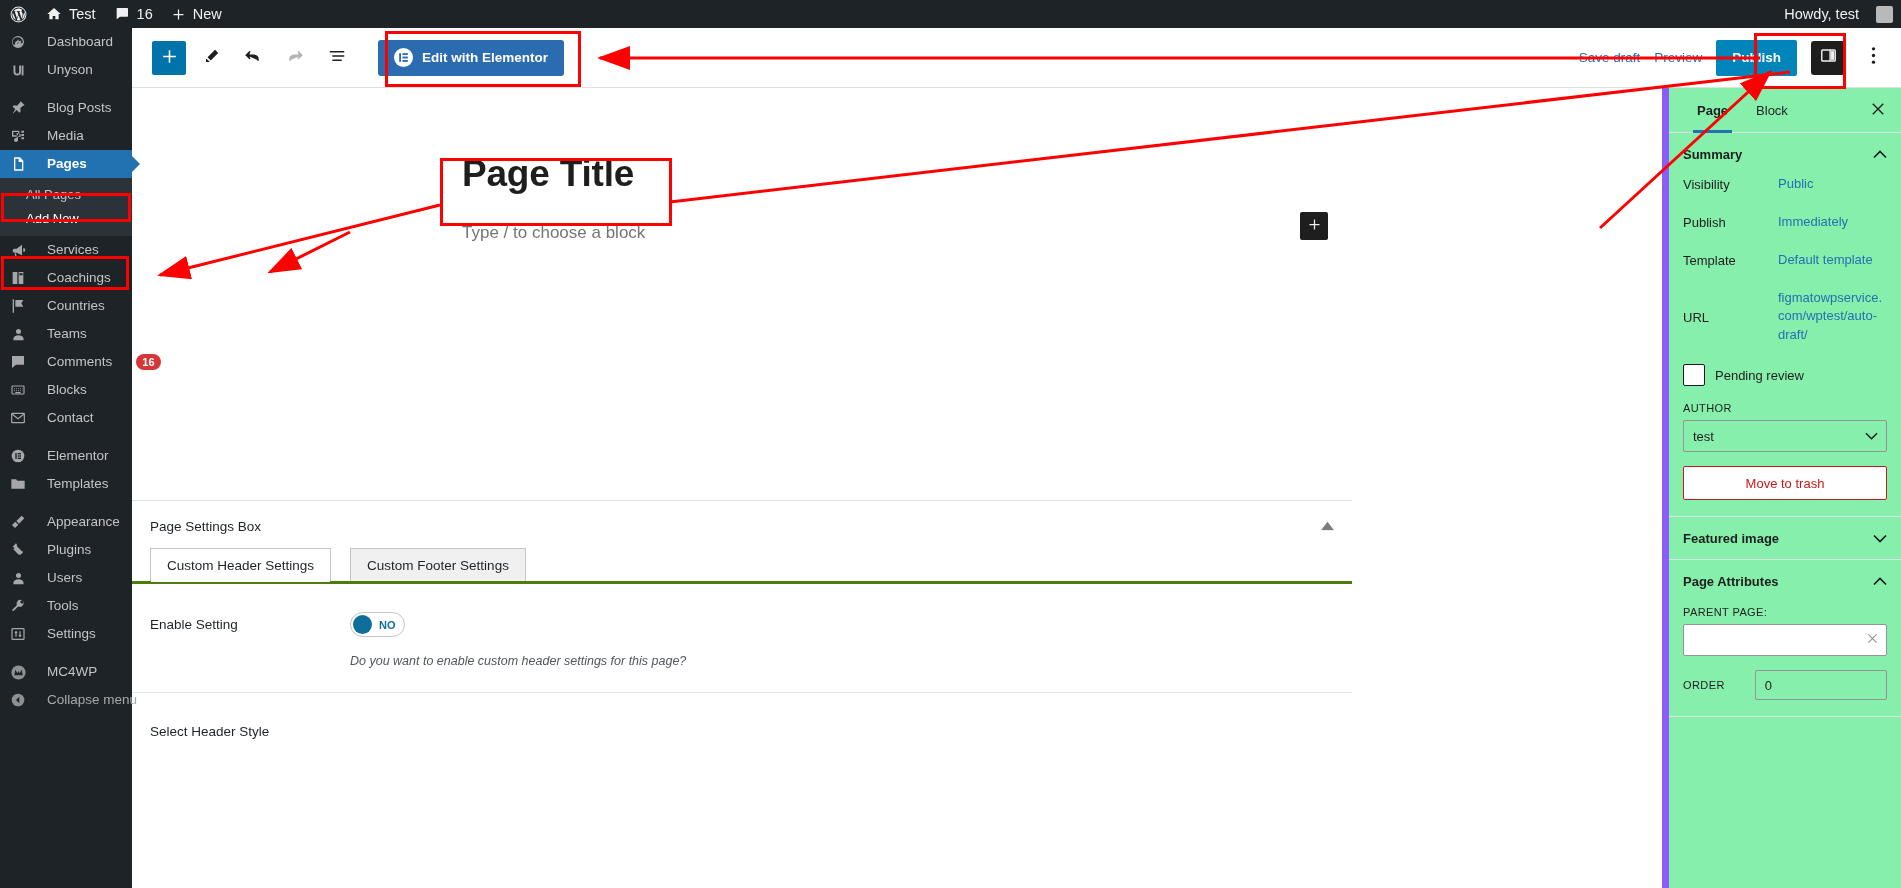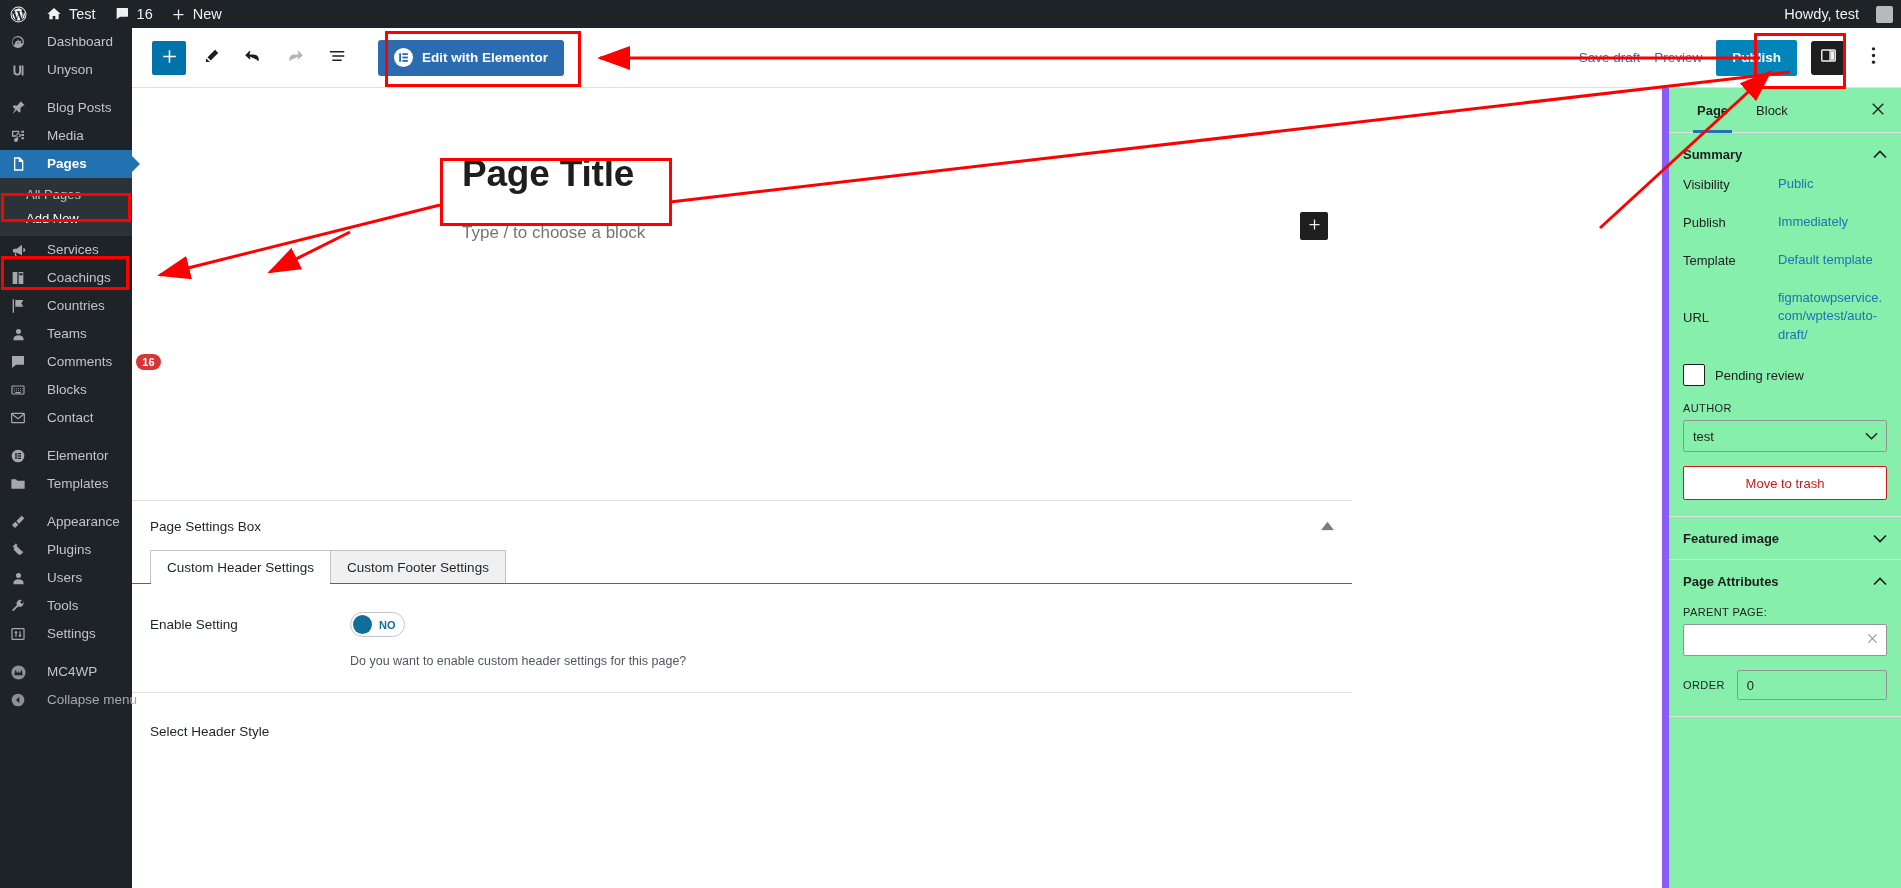--- a/index.html
+++ b/index.html
@@ -121,21 +121,22 @@
   .mb-header{
     position:relative; height:50px; display:flex; align-items:center;
     padding:0 18px; font-size:13.5px; color:#1d2327;
   }
   .mb-toggle{
     position:absolute; right:18px; top:50%; transform:translateY(-50%);
     cursor:pointer; color:#787c82;
   }
   .mb-tabs{
     display:flex; align-items:flex-end; padding-left:18px; height:33px;
-    border-bottom:1px solid #4d7c0f;
+    border-bottom:3px solid #4d7c0f;
+    gap:20px;
   }
   .mb-tab{
     height:33px; padding:0 16px; display:flex; align-items:center;
     font-size:13.5px; border:1px solid #c3c4c7; border-bottom:none;
     background:#f0f0f1; color:#1d2327; cursor:pointer; margin-right:-1px;
   }
   .mb-tab.active{ background:#fff; position:relative; }
   .mb-tab.active::after{
     content:""; position:absolute; left:0; right:0; bottom:-1px; height:1px; background:#fff;
   }
@@ -145,21 +146,21 @@
   }
   .mb-label{ width:200px; font-size:13.5px; color:#1d2327; padding-top:5px;}
   .mb-field{ flex:1; }
   .toggle{
     width:55px; height:25px; border-radius:13px; border:1px solid #c3c4c7;
     background:#fff; display:flex; align-items:center; padding:2px; cursor:pointer;
   }
   .toggle .knob{ width:19px;height:19px;border-radius:50%;background:#0f6f9a; flex:0 0 19px;}
   .toggle .tlabel{ font-size:11px; color:#0f6f9a; margin-left:7px; font-weight:600;}
   .hint{
-    margin-top:17px; font-size:12.5px; color:#50575e; 
+    margin-top:17px; font-size:12.5px; color:#50575e; font-style:italic;
   }
   .mb-select{
     width:353px; height:30px; border:1px solid #8c8f94; border-radius:3px;
     background:#fff; font-size:13.5px; color:#2c3338; padding:0 26px 0 9px;
     display:flex; align-items:center; position:relative; cursor:pointer;
   }
   .mb-select .chev{ position:absolute; right:8px; top:50%; transform:translateY(-50%); }
 
   
   .sidebar{
@@ -201,21 +202,21 @@
   .trash-btn{
     width:100%; height:34px; margin-top:14px; border:1px solid #cc1818; border-radius:2px;
     background:#fff; color:#cc1818; font-size:13px; cursor:pointer;
   }
   .sb-field-label{ font-size:11px; letter-spacing:.4px; color:#1e1e1e; margin:4px 0 6px 0;}
   .sb-input{
     position:relative; width:100%; height:32px; border:1px solid #949494; border-radius:2px;
     background:#fff; display:flex; align-items:center; padding:0 26px 0 9px; font-size:13px;
   }
   .sb-input .clear{ position:absolute; right:7px; top:50%; transform:translateY(-50%); color:#949494; cursor:pointer;}
-  .order-row{ display:flex; align-items:center; gap:12px; margin-top:14px; }
+  .order-row{ display:flex; align-items:center; gap:30px; margin-top:14px; }
   .order-row .olabel{ font-size:11px; letter-spacing:.4px; }
   .order-row .oinput{
     flex:1; height:30px; border:1px solid #949494; border-radius:2px;
     display:flex; align-items:center; padding:0 9px; font-size:13px; color:#1e1e1e;
   }
 
   
   .anno{ position:absolute; inset:0; pointer-events:none; z-index:100; }
   .redbox{ position:absolute; border:3px solid #ff0000; }
   .anno svg{ position:absolute; left:0; top:0; width:1901px; height:888px; }

